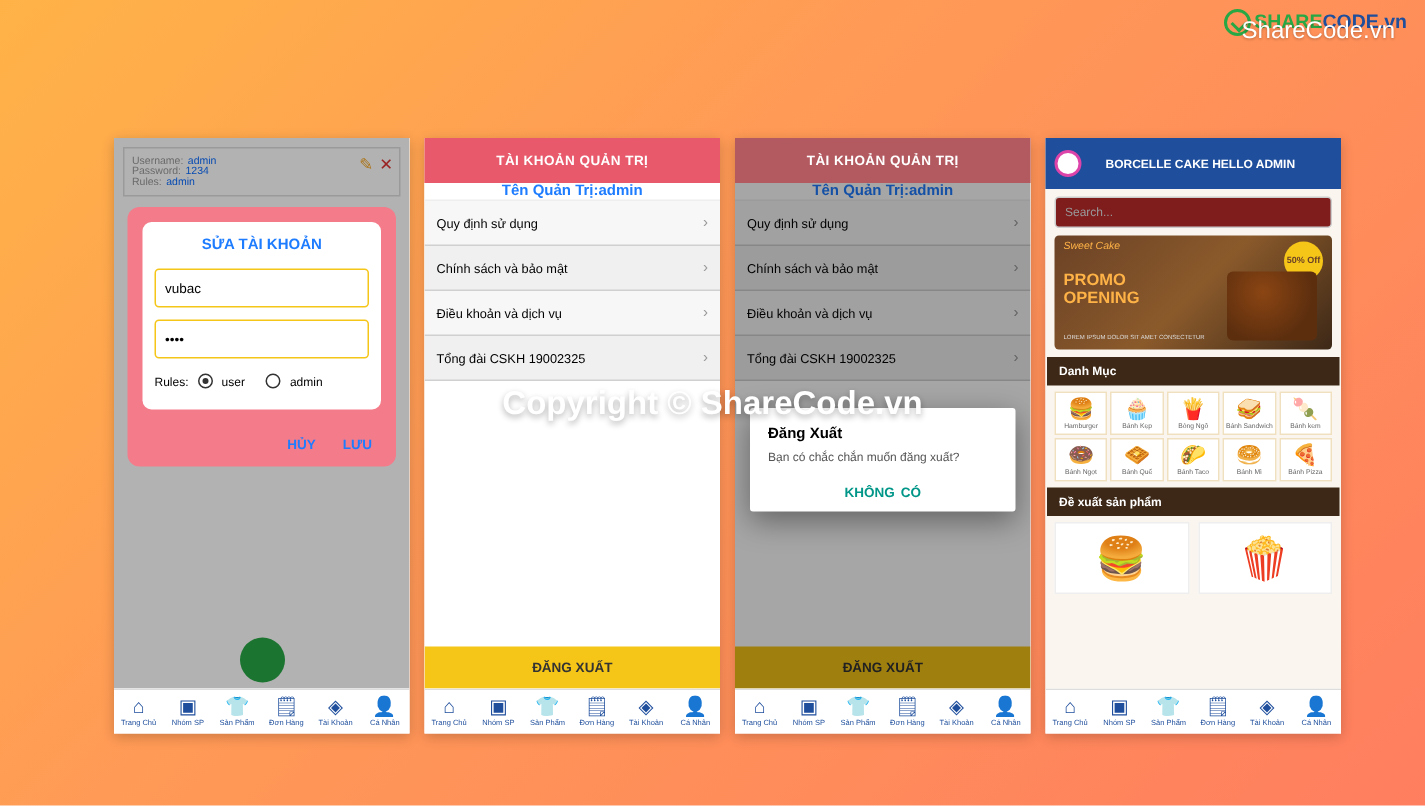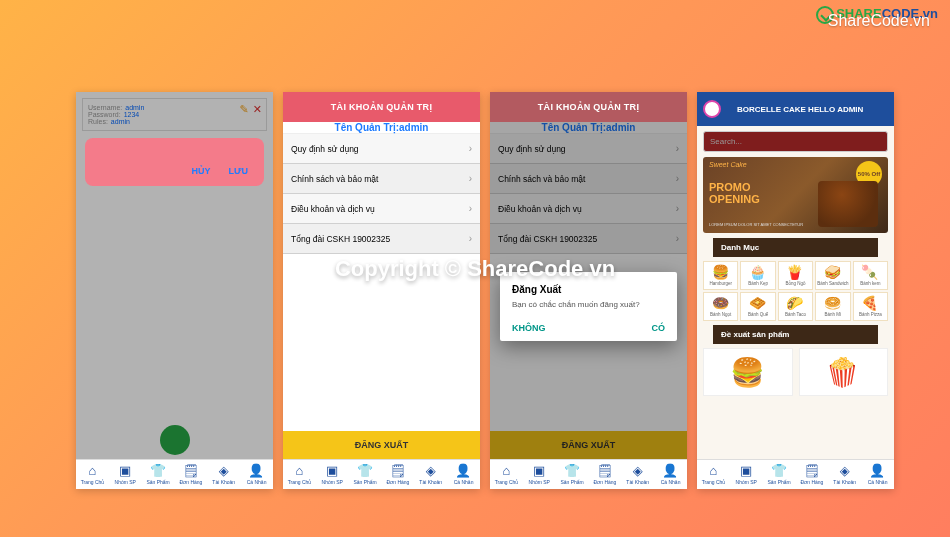--- a/index.html
+++ b/index.html
@@ -47,34 +47,34 @@
   
   .subheader{background:#fff;color:#1e7cff;font-size:10px;font-weight:600;text-align:center;padding:0 4px;border-bottom:1px solid #eee;}
   .menu-item{display:flex;align-items:flex-end;justify-content:space-between;padding:9px 8px;font-size:8.5px;border-bottom:1px solid #d0d0d0;background:#f0f0f0;}
   .menu-item:nth-child(odd){background:#f7f7f7;}
   .chev{color:#999;font-size:10px;}
   .logout-btn{position:absolute;bottom:0;left:0;right:0;background:#f5c518;color:#333;font-weight:bold;font-size:9px;text-align:center;padding:9px;}
   
   .alert{position:absolute;left:10px;right:10px;top:150px;background:#fff;border-radius:2px;box-shadow:0 6px 20px rgba(0,0,0,.4);padding:12px 12px 8px;z-index:6;}
   .alert-title{font-size:10px;font-weight:bold;margin-bottom:5px;}
   .alert-msg{font-size:8px;color:#555;margin-bottom:14px;}
-  .alert-actions{display:flex;justify-content:space-between;gap:4px;}
+  .alert-actions{display:flex;justify-content:center;gap:4px;}
   .alert-actions span{font-size:9px;font-weight:600;color:#009688;}
   
   
   .s4-header{background:#1e4e9c;color:#fff;font-size:8px;font-weight:bold;padding:8px 6px;display:flex;align-items:center;gap:16px;}
   .logo4{width:18px;height:18px;background:#fff;border-radius:50%;border:2px solid #d4a;}
   .search{margin:5px 6px;border:1px solid #ccc;border-radius:3px;padding:5px 6px;font-size:8px;color:#999;background:#7f1d1d;}
   .banner{margin:0 6px 5px;height:76px;background:linear-gradient(135deg,#6b4226 0%,#8b5a2b 50%,#3d2817 100%);border-radius:3px;position:relative;overflow:hidden;color:#fff;}
   .banner .sweet{position:absolute;left:6px;top:4px;font-size:7px;color:#ffb347;font-style:italic;}
   .banner .promo{position:absolute;left:6px;top:24px;font-size:11px;font-weight:900;color:#ffb347;line-height:1.1;}
   .banner .sub{position:absolute;left:6px;bottom:6px;font-size:4px;color:#ddd;}
   .banner .off{position:absolute;right:6px;top:4px;width:26px;height:26px;border-radius:50%;background:#f5c518;color:#6b4226;font-size:6px;font-weight:bold;display:flex;align-items:center;justify-content:center;text-align:center;line-height:1;}
   .banner .cake{position:absolute;right:10px;bottom:6px;width:60px;height:46px;background:radial-gradient(circle at 40% 30%,#8b4513 0%,#5c2e0e 70%);border-radius:4px;}
-  .sec-title{background:#3d2817;color:#fff;font-size:8px;font-weight:bold;padding:5px 8px;margin:0 16px;}
+  .sec-title{background:#3d2817;color:#fff;font-size:8px;font-weight:bold;padding:5px 8px;margin:0 1px;}
   .cat-grid{display:grid;grid-template-columns:repeat(5,1fr);gap:2px;margin:4px 6px;}
   .cat{background:#fff;border:1px solid #f0e0c0;text-align:center;padding:3px 1px;}
   .cat-ic{font-size:14px;line-height:1;}
   .cat-lbl{font-size:4.5px;color:#666;margin-top:2px;}
   .prod-row{display:flex;gap:6px;margin:4px 6px;}
   .prod{flex:1;height:48px;background:#fff;border:1px solid #eee;display:flex;align-items:center;justify-content:center;font-size:28px;}
   
   
   .nav{display:flex;background:#fff;border-top:1px solid #ddd;}
   .nav-item{flex:1;text-align:center;padding:4px 1px;color:#1e4e9c;}
@@ -108,20 +108,32 @@
             <span class="acct-v">admin</span>
           </div>
         <div class="acct-actions">
           <span class="pencil">✎</span>
           <span class="xdel">✕</span>
         </div>
       </div>
       <div class="fab"></div>
       <div class="modal-back"></div>
       <div class="modal1">
+        <div class="modal1-inner">
+          <div class="modal1-title">SỬA TÀI KHOẢN</div>
+          <input class="inp" value="vubac" style="">
+          <input class="inp" value="••••" style="">
+          <div class="rules-row">
+            <span>Rules:</span>
+            <span class="radio sel"></span>
+            <span>user</span>
+            <span class="radio" style="margin-left:8px;"></span>
+            <span>admin</span>
+          </div>
+        </div>
         <div class="modal1-actions">
           <span>HỦY</span>
           <span>LƯU</span>
         </div>
       </div>
     </div>
     <div class="nav" id="nav1">
         <div class="nav-item">
           <div class="nav-ic">⌂</div>
           <div class="nav-lbl">Trang Chủ</div>

